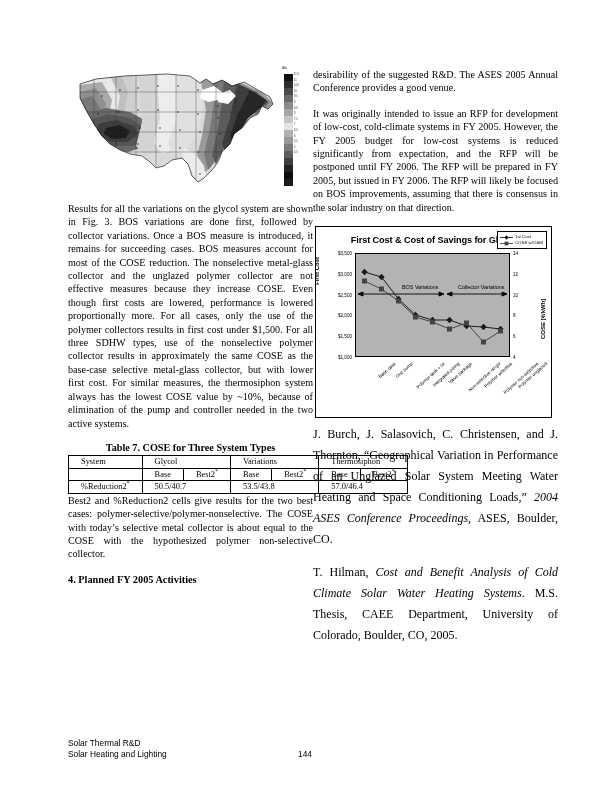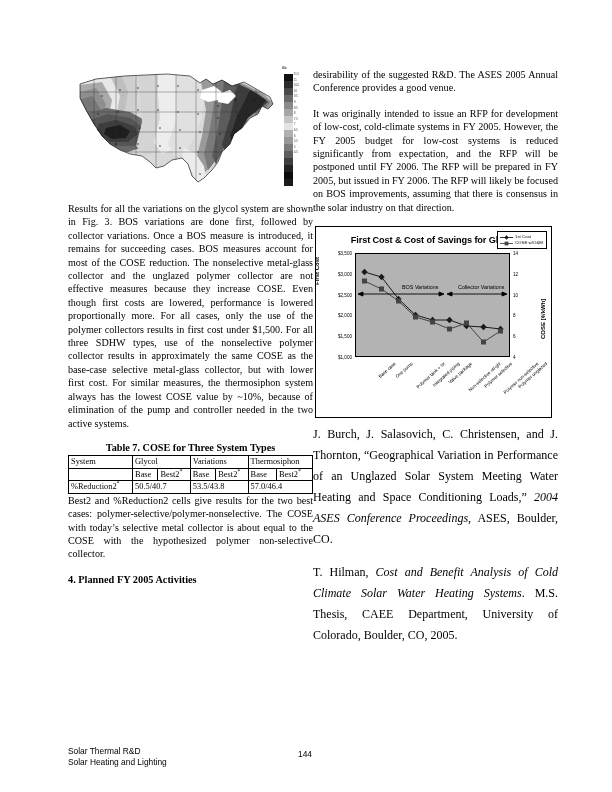--- a/index.html
+++ b/index.html
@@ -204,39 +204,39 @@
     margin: 2px 0 2px 0;
   }
   table.t3 {
     border-collapse: collapse;
     width: 100%;
     font-size: 8.4px;
     font-family: "Liberation Serif", serif;
   }
   table.t3 td, table.t3 th {
     border: 0.7px solid #000;
-    padding: 0px 2px;
+    padding: 0px 12px;
     text-align: left;
     font-weight: normal;
     line-height: 11.6px;
     white-space: nowrap;
   }
   sup { font-size: 6px; vertical-align: super; line-height: 0; }
 
   
   .footer {
     position: absolute;
     left: 68px;
     top: 738px;
     width: 476px;
     font-family: "Liberation Sans", sans-serif;
     font-size: 8.4px;
     line-height: 11.4px;
   }
-  .footer-left { position: absolute; left: 0; top: 8px; }
+  .footer-left { position: absolute; left: 0; top: 0; }
   .footer-page { position: absolute; left: 230px; top: 11.4px; }
 </style>
 </head>
 <body>
 
 <div class="page">
 
   <div class="col col-left">
 
     <div class="fig2-wrap">

